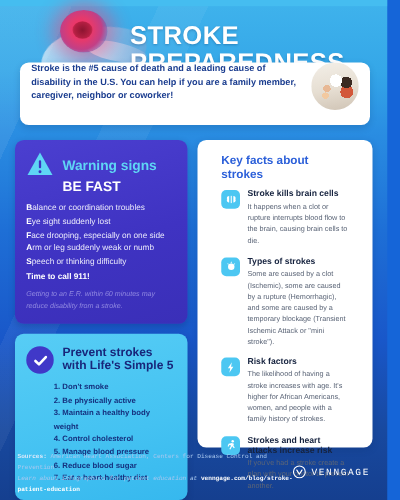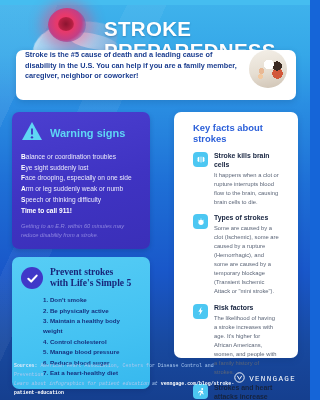--- a/index.html
+++ b/index.html
@@ -75,21 +75,21 @@
       radial-gradient(circle at 30% 70%,#f2c9a0 0 7%,transparent 7%),
       radial-gradient(circle at 52% 38%,#ffffff 0 16%,transparent 16%),
       radial-gradient(circle at 74% 42%,#3a2a22 0 13%,transparent 13%),
       radial-gradient(circle at 75% 62%,#d2573a 0 14%,transparent 14%),
       radial-gradient(circle at 33% 55%,#e8b894 0 9%,transparent 9%),
       linear-gradient(170deg,#f3efe8,#e6ded2 55%,#cfc3b4);
     overflow:hidden;
   }
 
   
-  .cols{position:absolute;top:112px;left:0;right:0;bottom:42px;display:flex;gap:24px;padding:0 12px;box-sizing:border-box;}
+  .cols{position:absolute;top:112px;left:0;right:0;bottom:42px;display:flex;gap:8px;padding:0 12px;box-sizing:border-box;}
   .col-left{width:138px;flex:0 0 138px;display:flex;flex-direction:column;gap:8px;}
   .col-right{flex:1;}
 
   
   .warn-panel{
     background:linear-gradient(165deg,#4b3fd0,#3f33c2 55%,#3a2fb8);
     border-radius:7px;padding:9px 9px 10px;box-sizing:border-box;
     box-shadow:0 2px 5px rgba(10,30,80,.22);
   }
   .warn-head{display:flex;align-items:center;gap:7px;margin-bottom:7px;}
@@ -103,21 +103,21 @@
   .warn-note{
     margin-top:5px;color:#8f87e0;font-size:5.7px;font-style:italic;line-height:1.5;
   }
 
   
   .prev-panel{
     background:linear-gradient(165deg,#57cdf5,#44c2f2 60%,#36b8ee);
     border-radius:7px;padding:10px 9px 11px;box-sizing:border-box;
     box-shadow:0 2px 5px rgba(10,30,80,.2);
   }
-  .prev-head{display:flex;align-items:center;gap:7px;margin-bottom:6px;font-family:Liberation Serif, serif;}
+  .prev-head{display:flex;align-items:center;gap:7px;margin-bottom:6px;}
   .check-circle{
     flex:0 0 22px;width:22px;height:22px;border-radius:50%;
     background:#4038c8;display:flex;align-items:center;justify-content:center;
   }
   .prev-title{color:#18267a;font-size:9.6px;font-weight:bold;line-height:1.14;}
   .prev-list{margin:0;padding:0 0 0 22px;list-style:none;}
   .prev-list li{color:#15307e;font-size:6.2px;line-height:1.68;font-weight:bold;}
 
   
   .facts-card{
@@ -176,20 +176,23 @@
         <div class="warn-head">
           <span class="tri-icon">
             <svg width="22" height="20" viewBox="0 0 24 22">
               <path d="M12 1 L23 21 L1 21 Z" fill="#5fd6f5"></path>
               <rect x="11" y="8" width="2" height="7" rx="1" fill="#3f33c2"></rect>
               <circle cx="12" cy="18" r="1.3" fill="#3f33c2"></circle>
             </svg>
           </span>
           <div class="warn-title">Warning signs</div>
         </div>
+        <div class="warn-title" style="margin:-9px 0 6px 29px;">
+          <span class="sub">BE FAST</span>
+        </div>
         <ul class="befast">
           <li><b>B</b><span>alance or coordination troubles</span></li>
           <li><b>E</b><span>ye sight suddenly lost</span></li>
           <li><b>F</b><span>ace drooping, especially on one side</span></li>
           <li><b>A</b><span>rm or leg suddenly weak or numb</span></li>
           <li><b>S</b><span>peech or thinking difficulty</span></li>
           <li class="call">Time to call 911!</li>
         </ul>
         <div class="warn-note">Getting to an E.R. within 60 minutes may reduce disability from a stroke.</div>
       </div>

